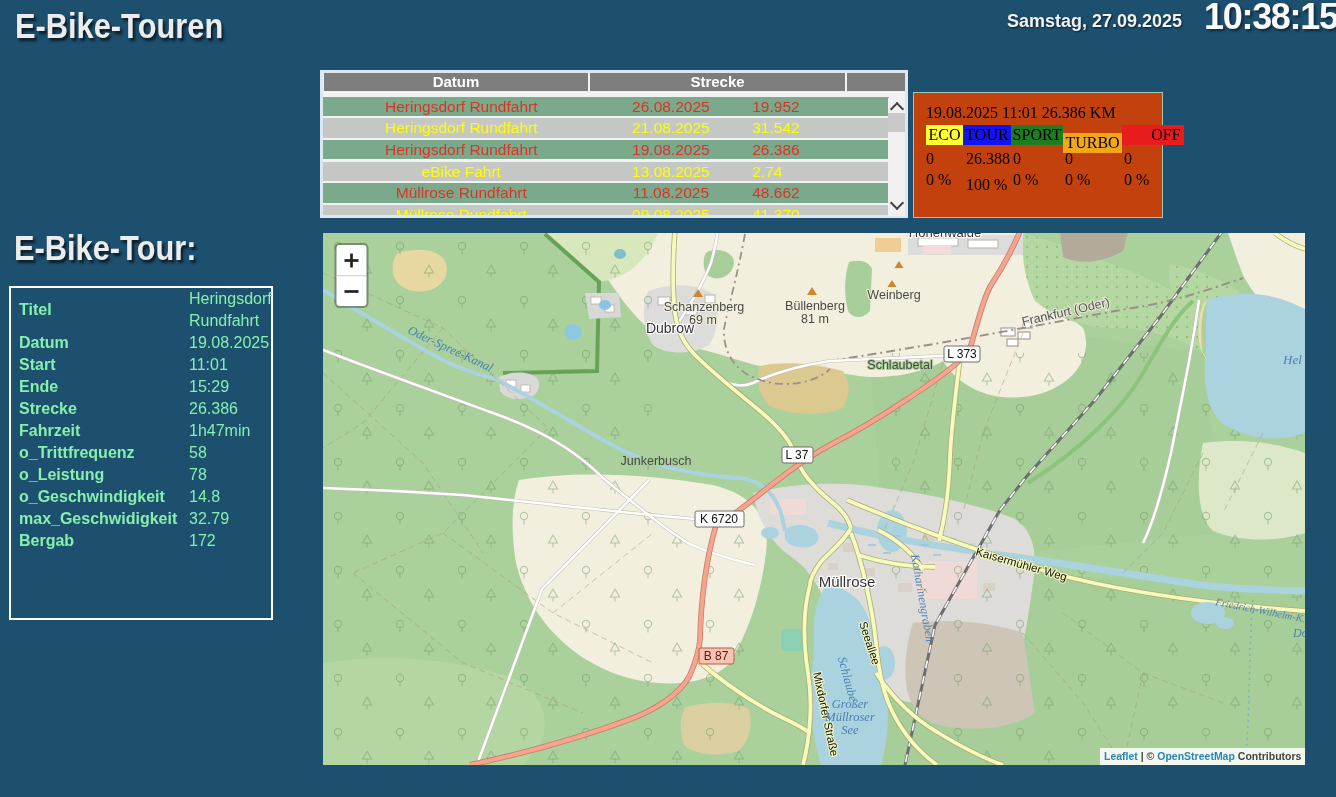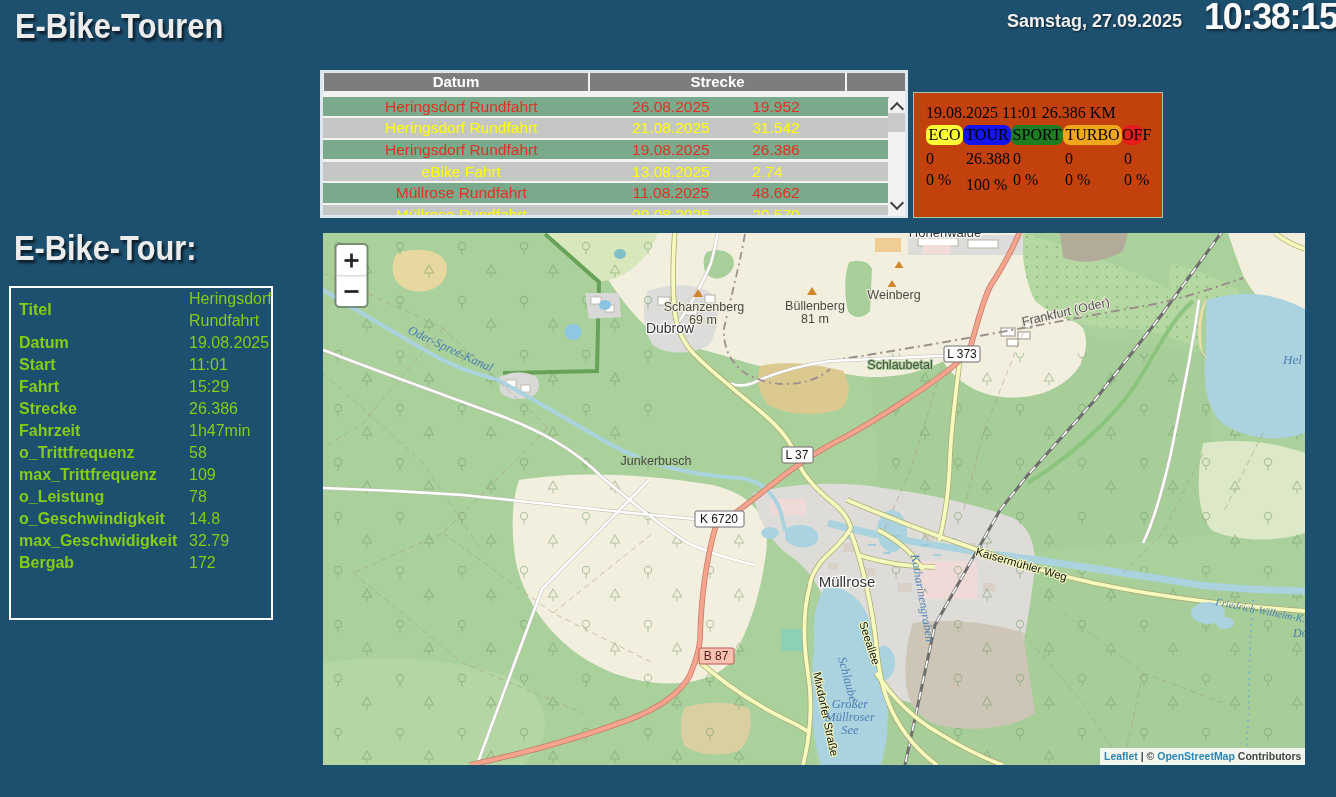--- a/index.html
+++ b/index.html
@@ -25,24 +25,24 @@
   .rg{background:#7aa98b;color:#dd3325;}
   .ry{background:#c5c7c5;color:#ffff00;}
   
   .sbar{position:absolute;right:0px;top:25px;width:17px;height:118px;background:#f1f1f1;}
   .chev{position:absolute;left:4px;width:8px;height:8px;border:solid #3f3f3f;border-width:2.4px 2.4px 0 0;}
   .sthumb{position:absolute;left:0;top:15px;width:17px;height:19px;background:#c9c9c9;}
 
   
   .assist{position:absolute;left:913px;top:92px;width:250px;height:126px;background:#c2410c;border:1px solid #a2c6ac;box-sizing:border-box;font-family:"Liberation Serif",serif;color:#000;}
   .aline1{position:absolute;left:12px;top:11px;font-size:16px;}
-  .amode{position:absolute;top:32px;height:20px;font-size:16px;line-height:20px;border-radius:7px;}
+  .amode{position:absolute;top:32px;height:20px;font-size:16px;line-height:20px;}
   .aval{position:absolute;font-size:16px;}
   
-  .dtable{position:absolute;left:9px;top:286px;width:264px;height:334px;border:2px solid #fff;box-sizing:border-box;color:#84cc16;font-size:16px;line-height:22px;}
+  .dtable{position:absolute;left:9px;top:286px;width:264px;height:334px;border:2px solid #fff;box-sizing:border-box;color:#86efac;font-size:16px;line-height:22px;}
   .drow{display:flex;align-items:center;}
   .drow .dl{font-weight:bold;width:170px;padding-left:8px;}
   .drow .dv{width:80px;}
 
   .map{position:absolute;left:323px;top:233px;width:982px;height:532px;background:#aed29f;}
 </style>
 </head>
 <body>
   <div class="title">E-Bike-Touren</div>
   <div class="hdate">Samstag, 27.09.2025</div>
@@ -77,37 +77,37 @@
         <div class="c c3">2.74</div>
       </div>
       <div class="trow rg">
         <div class="c c1">Müllrose Rundfahrt</div>
         <div class="c c2">11.08.2025</div>
         <div class="c c3">48.662</div>
       </div>
       <div class="trow ry">
         <div class="c c1">Müllrose Rundfahrt</div>
         <div class="c c2">09.08.2025</div>
-        <div class="c c3">20.570</div>
+        <div class="c c3">41.370</div>
       </div>
     </div>
     <div class="sbar">
       <div class="chev" style="top:6px;transform:rotate(-45deg);"></div>
       <div class="sthumb"></div>
       <div class="chev" style="bottom:8px;transform:rotate(135deg);"></div>
     </div>
   </div>
 
   <div class="assist">
     <div class="aline1">19.08.2025 11:01 26.386 KM</div>
     <div class="amode" style="left:12px;width:37px;background:#ffff33;text-align:center;">ECO</div>
     <div class="amode" style="left:49px;width:48px;background:#1414f0;text-align:center;">TOUR</div>
     <div class="amode" style="left:97px;width:52px;background:#1c7d21;text-align:center;">SPORT</div>
-    <div class="amode" style="left:149px;width:59px;background:#f2a71b;text-align:center;">TURBO</div>
-    <div class="amode" style="left:208px;width:20px;background:#e81c1c;text-align:left;">OFF</div>
+    <div class="amode" style="left:149px;width:59px;background:#f2a71b;text-align:center;margin-top:8px;">TURBO</div>
+    <div class="amode" style="left:208px;width:36px;background:#e81c1c;text-align:center;padding-left:26px;">OFF</div>
     <div class="aval" style="left:12px;top:57px;">0</div>
     <div class="aval" style="left:52px;top:57px;">26.388</div>
     <div class="aval" style="left:99px;top:57px;">0</div>
     <div class="aval" style="left:151px;top:57px;">0</div>
     <div class="aval" style="left:210px;top:57px;">0</div>
     <div class="aval" style="left:12px;top:77.5px;">0 %</div>
     <div class="aval" style="left:52px;top:83px;">100 %</div>
     <div class="aval" style="left:99px;top:77.5px;">0 %</div>
     <div class="aval" style="left:151px;top:77.5px;">0 %</div>
     <div class="aval" style="left:210px;top:77.5px;">0 %</div>
@@ -120,38 +120,34 @@
     </div>
     <div class="drow">
       <div class="dl">Datum</div>
       <div class="dv">19.08.2025</div>
     </div>
     <div class="drow">
       <div class="dl">Start</div>
       <div class="dv">11:01</div>
     </div>
     <div class="drow">
-      <div class="dl">Fahrt</div>
+      <div class="dl">Ende</div>
       <div class="dv">15:29</div>
     </div>
     <div class="drow">
       <div class="dl">Strecke</div>
       <div class="dv">26.386</div>
     </div>
     <div class="drow">
       <div class="dl">Fahrzeit</div>
       <div class="dv">1h47min</div>
     </div>
     <div class="drow">
       <div class="dl">o_Trittfrequenz</div>
       <div class="dv">58</div>
-    </div>
-    <div class="drow">
-      <div class="dl">max_Trittfrequenz</div>
-      <div class="dv">109</div>
     </div>
     <div class="drow">
       <div class="dl">o_Leistung</div>
       <div class="dv">78</div>
     </div>
     <div class="drow">
       <div class="dl">o_Geschwindigkeit</div>
       <div class="dv">14.8</div>
     </div>
     <div class="drow">

